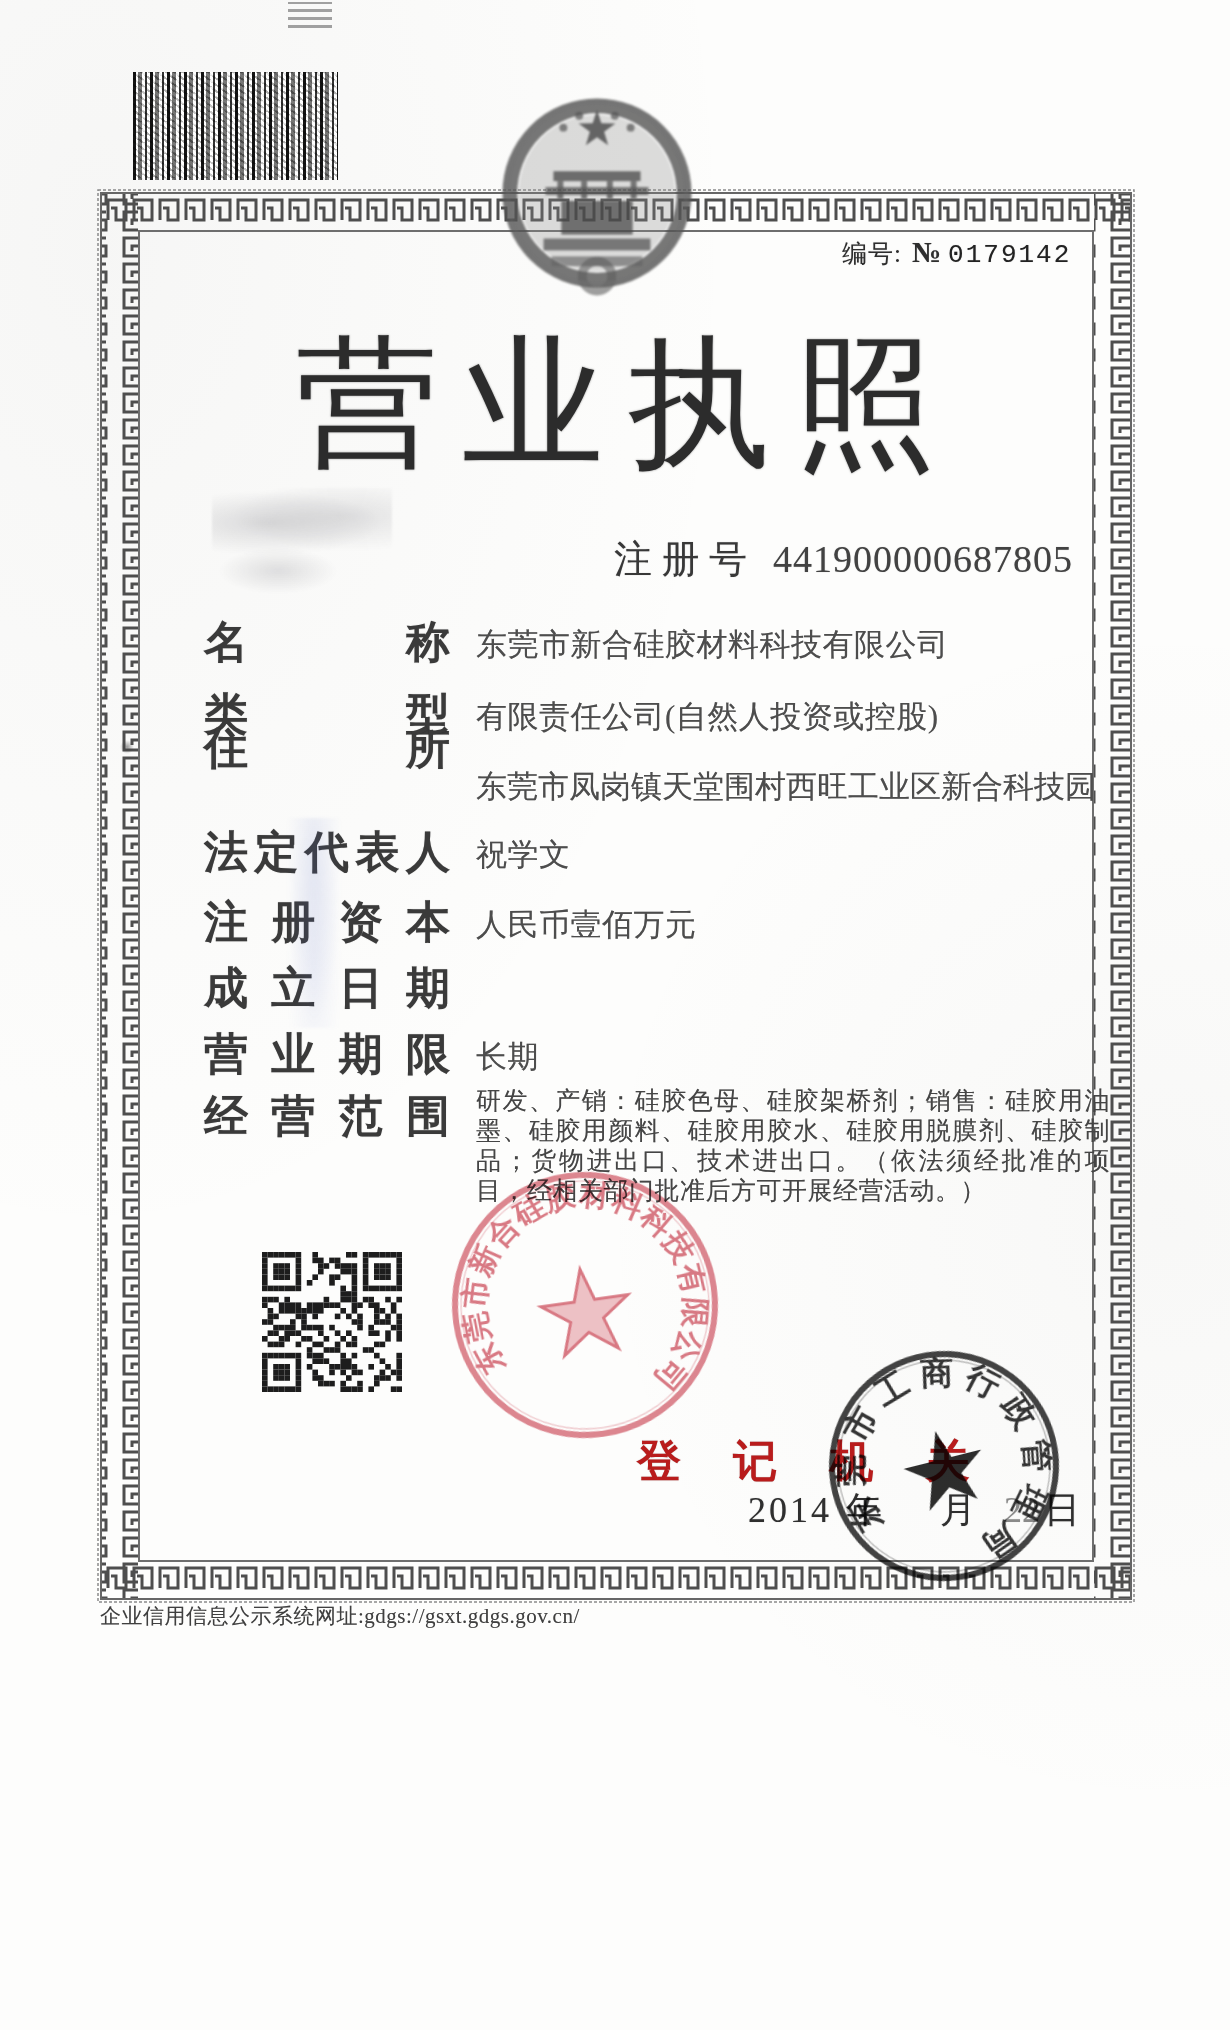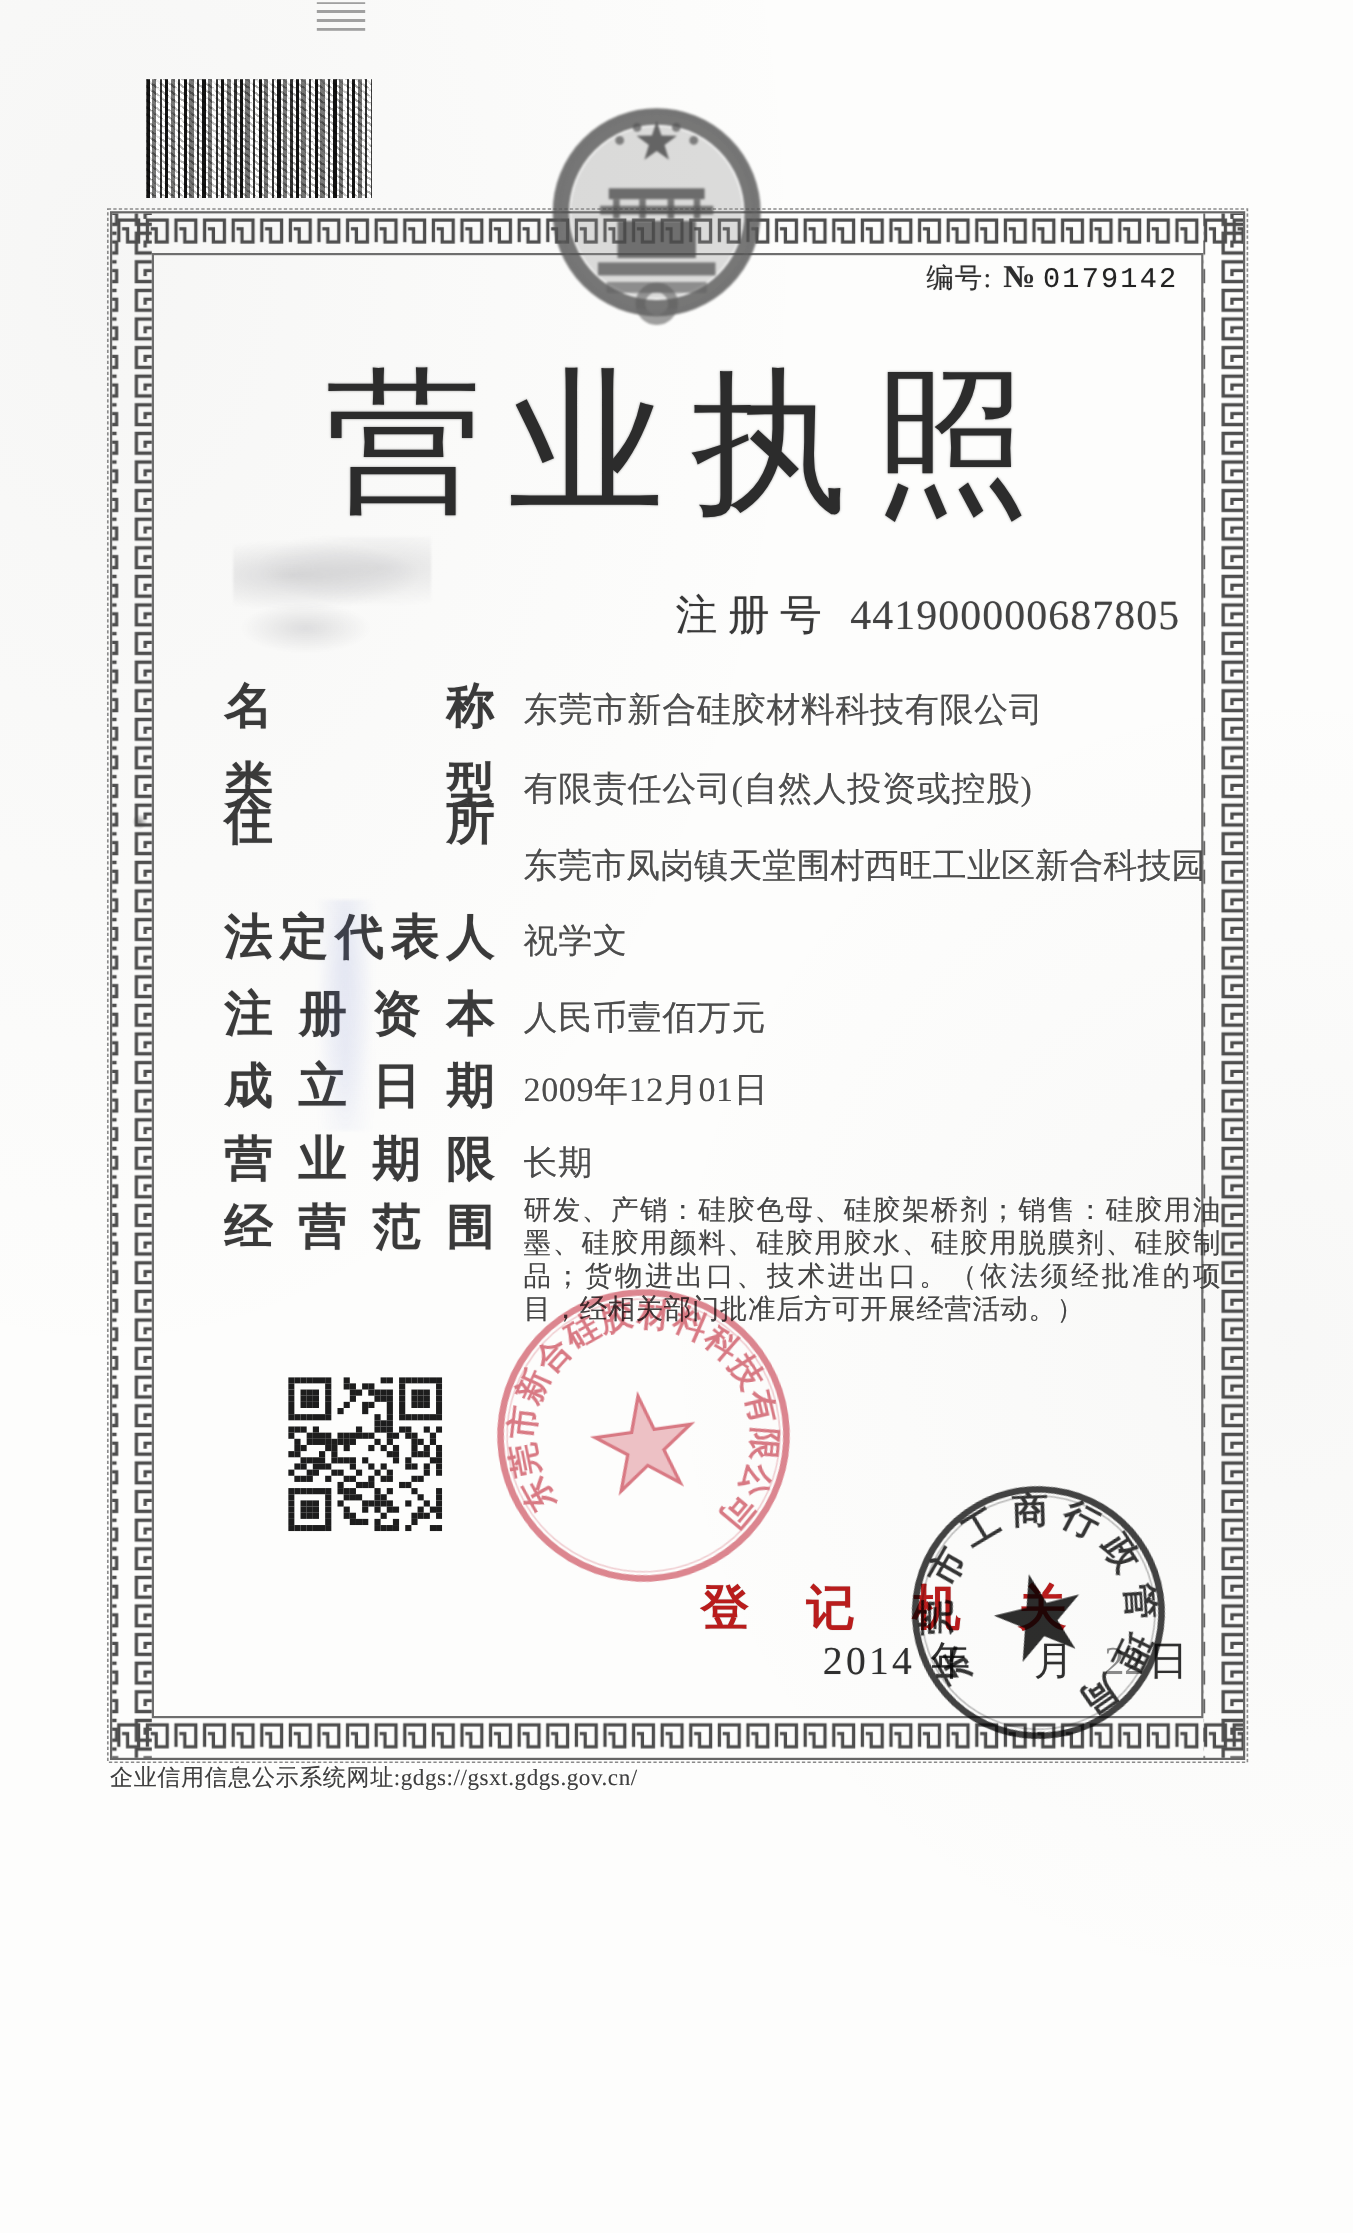--- a/index.html
+++ b/index.html
@@ -141,21 +141,20 @@
   <div class="abs flabel" style="top:724px">住所</div>
   <div class="abs fvalue" style="top:768px;letter-spacing:0">东莞市凤岗镇天堂围村西旺工业区新合科技园</div>
 
   <div class="abs flabel" style="top:828px">法定代表人</div>
   <div class="abs fvalue" style="top:836px">祝学文</div>
 
   <div class="abs flabel" style="top:898px">注册资本</div>
   <div class="abs fvalue" style="top:906px">人民币壹佰万元</div>
 
   <div class="abs flabel" style="top:964px">成立日期</div>
-  <div class="abs fvalue" style="top:972px">2009年12月01日</div>
 
   <div class="abs flabel" style="top:1030px">营业期限</div>
   <div class="abs fvalue" style="top:1038px">长期</div>
 
   <div class="abs flabel" style="top:1092px">经营范围</div>
   <div class="abs fvalue scope" style="top:1086px">研发、产销：硅胶色母、硅胶架桥剂；销售：硅胶用油墨、硅胶用颜料、硅胶用胶水、硅胶用脱膜剂、硅胶制品；货物进出口、技术进出口。（依法须经批准的项目，经相关部门批准后方可开展经营活动。）</div>
 
   <div class="abs qr">
     <svg viewBox="0 0 140 140" width="140" height="140">
         <rect x="0.00" y="0.00" width="5.60" height="5.60" fill="#1d1d1d"></rect>

